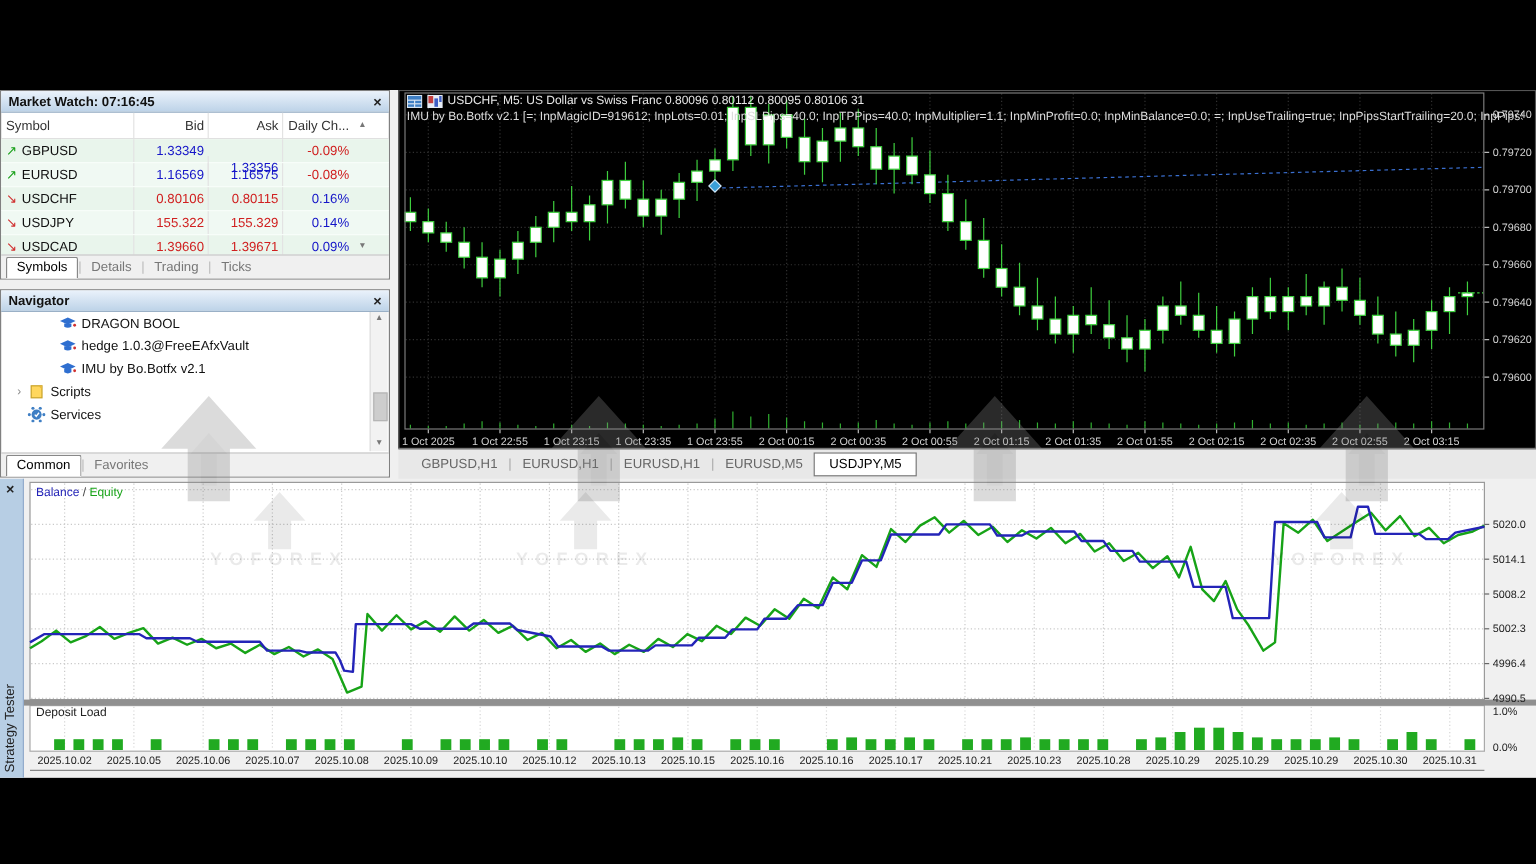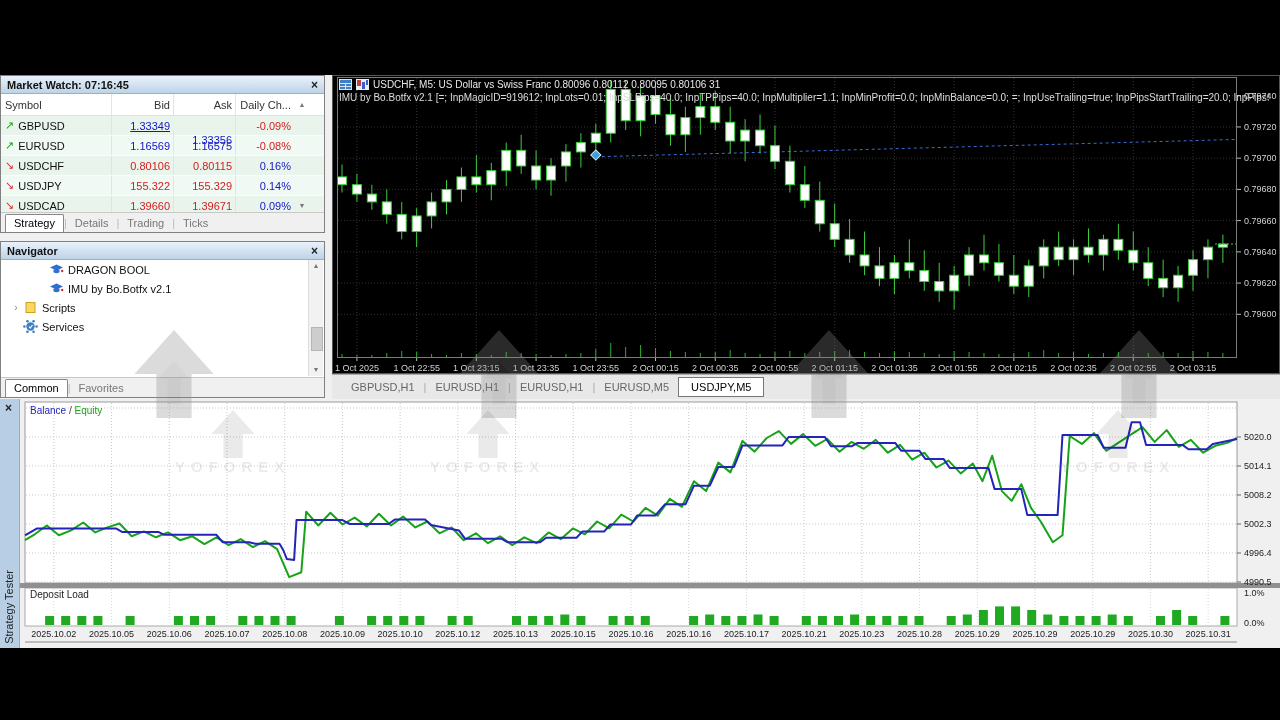--- a/index.html
+++ b/index.html
@@ -68,21 +68,21 @@
           <span class="c-ask">Ask</span>
           <span class="c-chg">Daily Ch...</span>
           <span class="c-scr">▲</span>
         </div>
       <div id="mw-body">
           <div class="mw-row" style="background: rgb(233, 245, 236);">
             <span class="c-sym">
               <span style="color: rgb(24, 160, 24);">↗</span>
               <span style="color: rgb(17, 17, 17);">GBPUSD</span>
             </span>
-            <span class="c-bid" style="color: rgb(21, 21, 200); text-decoration: underline;">1.33349</span>
+            <span class="c-bid" style="color: rgb(21, 21, 200);">1.33349</span>
             <span class="c-ask" style="color: rgb(21, 21, 200); margin-top: 28px;">1.33356</span>
             <span class="c-chg" style="color: rgb(208, 32, 32);">-0.09%</span>
             <span class="c-scr"></span>
           </div>
           <div class="mw-row" style="background: rgb(240, 249, 243);">
             <span class="c-sym">
               <span style="color: rgb(24, 160, 24);">↗</span>
               <span style="color: rgb(17, 17, 17);">EURUSD</span>
             </span>
             <span class="c-bid" style="color: rgb(21, 21, 200);">1.16569</span>
@@ -115,21 +115,21 @@
               <span style="color: rgb(208, 48, 48);">↘</span>
               <span style="color: rgb(17, 17, 17);">USDCAD</span>
             </span>
             <span class="c-bid" style="color: rgb(208, 32, 32);">1.39660</span>
             <span class="c-ask" style="color: rgb(208, 32, 32);">1.39671</span>
             <span class="c-chg" style="color: rgb(21, 21, 200);">0.09%</span>
             <span class="c-scr">▼</span>
           </div>
         </div>
       <div class="tabstrip" id="mw-tabs">
-          <span class="tab active">Strategy</span>
+          <span class="tab active">Symbols</span>
           <span class="tabsep">|</span>
           <span class="tab">Details</span>
           <span class="tabsep">|</span>
           <span class="tab">Trading</span>
           <span class="tabsep">|</span>
           <span class="tab">Ticks</span>
         </div>
     </div>
 
     <div class="panel nav">
@@ -141,20 +141,31 @@
           <div class="nav-row" style="padding-left: 34px;">
             <span class="expander"></span>
             <span class="nav-ico">
               <svg width="15" height="13">
                 <path d="M1,4.5 L7.5,1.5 L14,4.5 L7.5,7.5 Z" fill="#2f6fd0"></path>
                 <path d="M4.5,6.6 v2.6 q3,1.9 6,0 v-2.6 z" fill="#2f6fd0"></path>
                 <circle cx="13.2" cy="8" r="1.2" fill="#d03030"></circle>
               </svg>
             </span>
             <span style="margin-left: 4px;">DRAGON BOOL</span>
+          </div>
+          <div class="nav-row" style="padding-left: 34px;">
+            <span class="expander"></span>
+            <span class="nav-ico">
+              <svg width="15" height="13">
+                <path d="M1,4.5 L7.5,1.5 L14,4.5 L7.5,7.5 Z" fill="#2f6fd0"></path>
+                <path d="M4.5,6.6 v2.6 q3,1.9 6,0 v-2.6 z" fill="#2f6fd0"></path>
+                <circle cx="13.2" cy="8" r="1.2" fill="#d03030"></circle>
+              </svg>
+            </span>
+            <span style="margin-left: 4px;">hedge 1.0.3@FreeEAfxVault</span>
           </div>
           <div class="nav-row" style="padding-left: 34px;">
             <span class="expander"></span>
             <span class="nav-ico">
               <svg width="15" height="13">
                 <path d="M1,4.5 L7.5,1.5 L14,4.5 L7.5,7.5 Z" fill="#2f6fd0"></path>
                 <path d="M4.5,6.6 v2.6 q3,1.9 6,0 v-2.6 z" fill="#2f6fd0"></path>
                 <circle cx="13.2" cy="8" r="1.2" fill="#d03030"></circle>
               </svg>
             </span>

